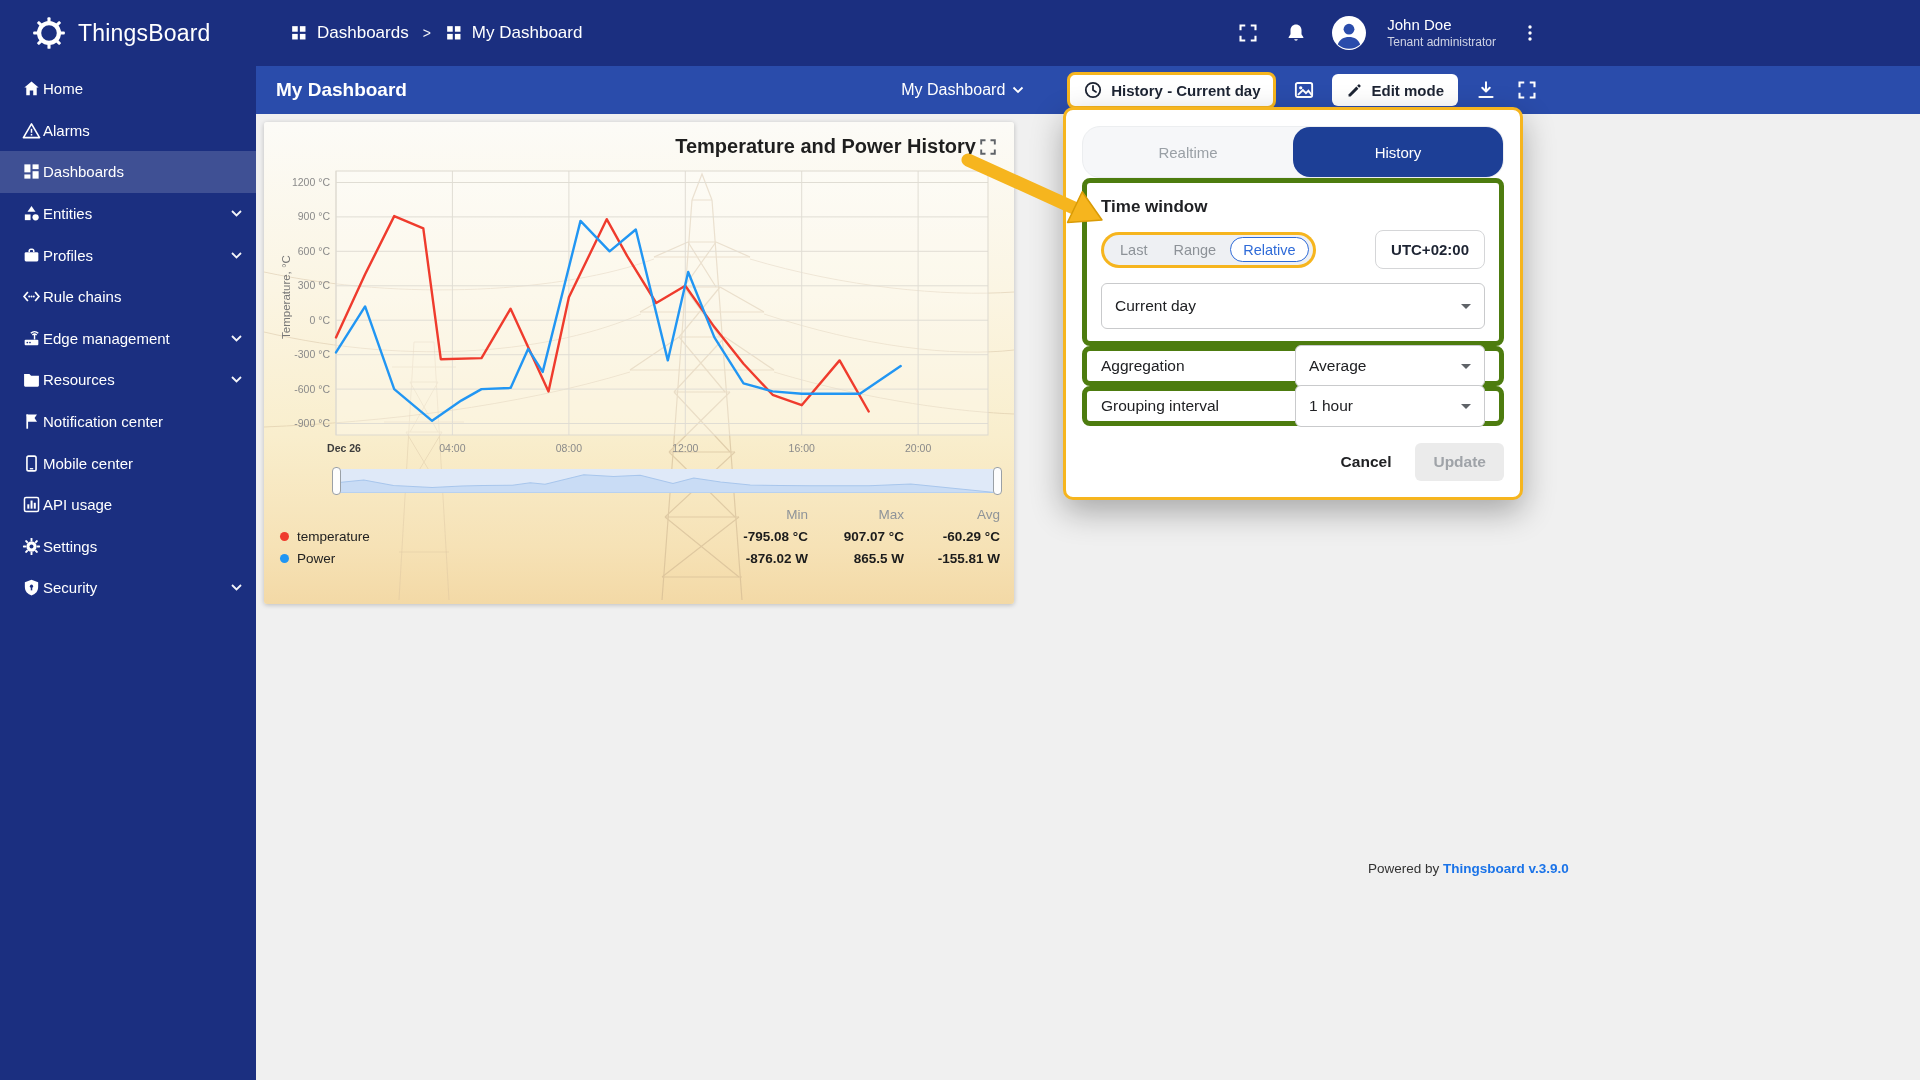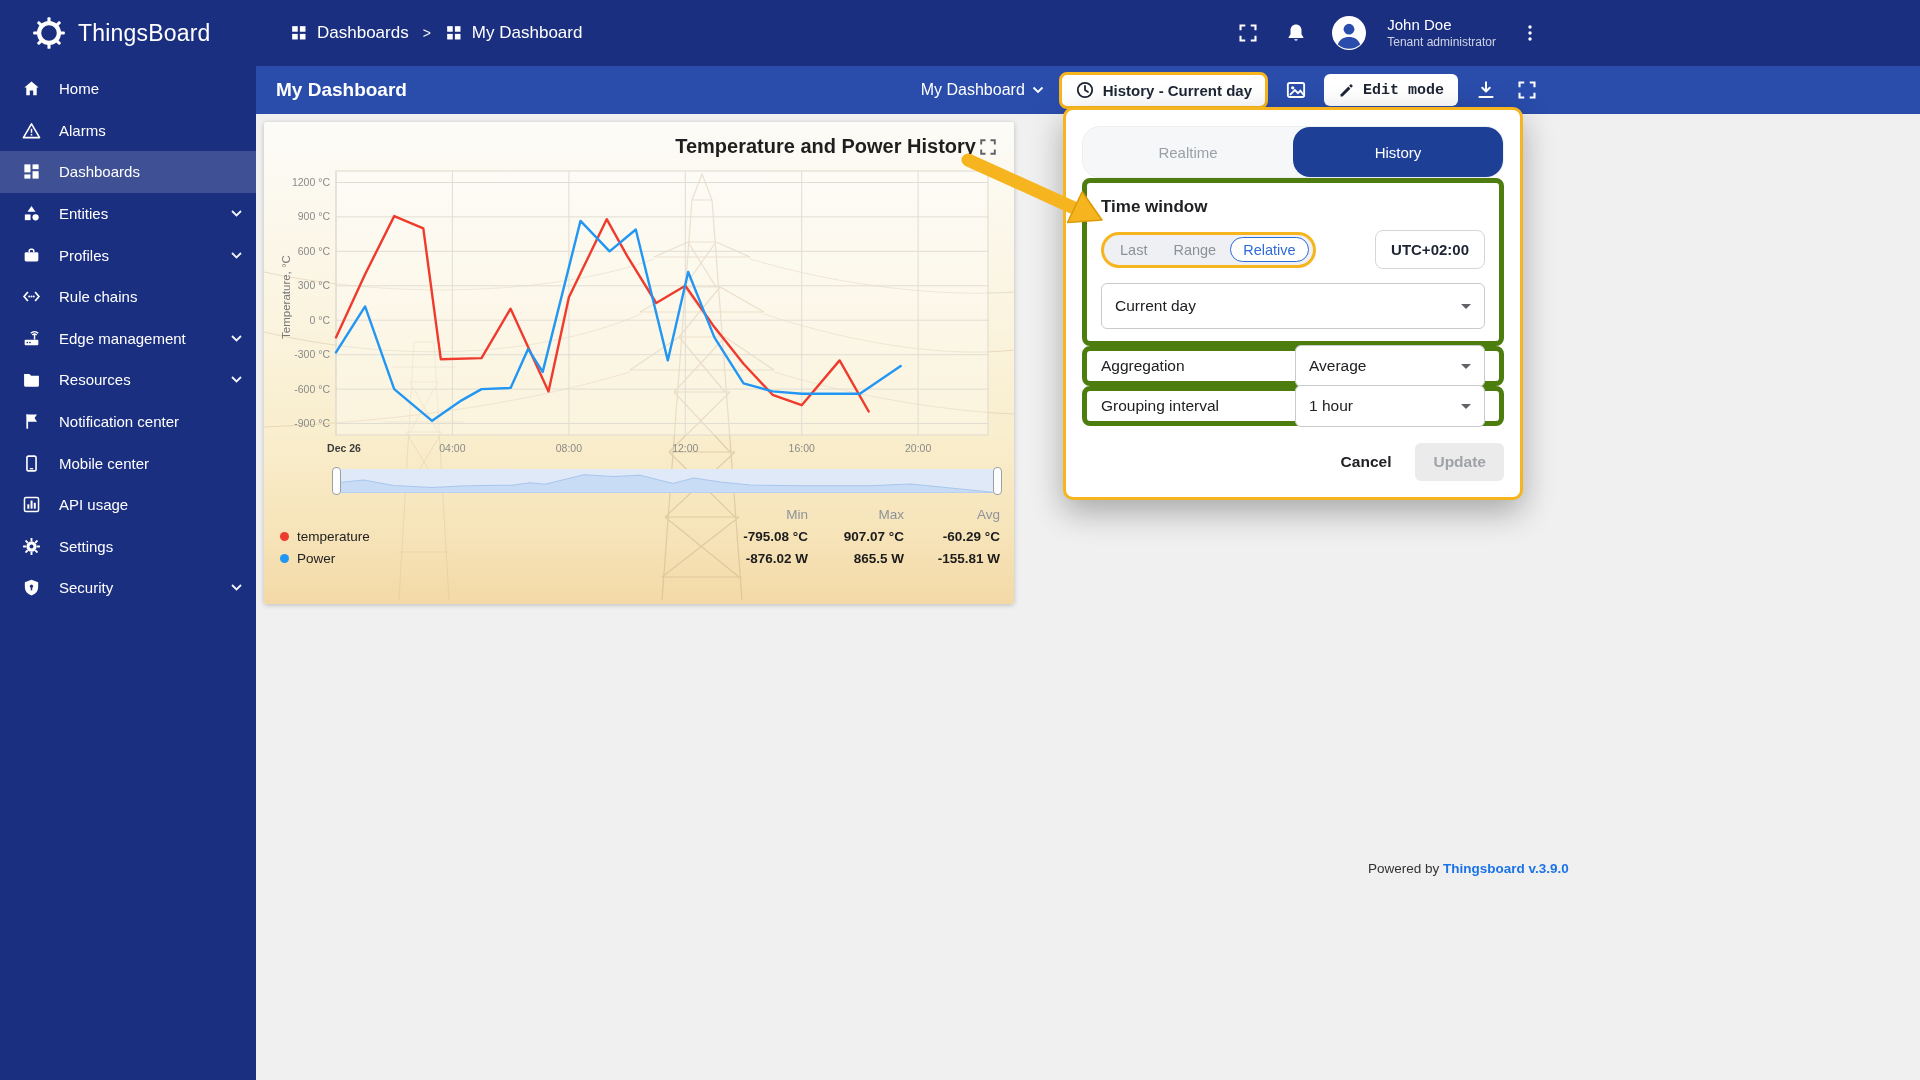--- a/index.html
+++ b/index.html
@@ -16,37 +16,37 @@
   .breadcrumb{ display:flex; align-items:center; gap:14px; margin-left:34px; font-size:17px; font-weight:500; }
   .bc-item{ display:flex; align-items:center; gap:9px; cursor:pointer; }
   .bc-sep{ font-size:14px; opacity:.95; }
   .topbar-right{ margin-left:auto; margin-right:378px; display:flex; align-items:center; gap:22px; }
   .icon-btn{ background:none; border:none; padding:2px; cursor:pointer; display:flex; align-items:center; }
   .user-block{ display:flex; align-items:center; gap:20px; cursor:pointer; }
   .user-name{ font-size:15px; font-weight:500; line-height:1.25; }
   .user-role{ font-size:12px; color:rgba(255,255,255,.78); line-height:1.25; }
   
   .sidebar{ position:absolute; top:66px; left:0; bottom:0; width:256px; background:var(--blue-dark); z-index:5; padding-top:2px; }
-  .side-item{ height:41.6px; display:flex; align-items:center; gap:18px; padding:0 14px 0 22px;
+  .side-item{ height:41.6px; display:flex; align-items:center; gap:2px; padding:0 14px 0 22px;
     color:#fff; font-size:15px; font-weight:500; cursor:pointer; }
   .side-item.active{ background:rgba(255,255,255,.16); }
   .side-label{ flex:1; white-space:nowrap; }
   .side-chevron{ margin-left:auto; display:flex; opacity:.95; }
   
   .main{ position:absolute; top:66px; left:256px; right:0; bottom:0; }
   .toolbar{ height:48px; background:var(--blue-toolbar); display:flex; align-items:center;
     color:#fff; padding-left:20px; position:relative; z-index:3; }
   .tb-title{ font-size:19px; font-weight:700; }
   .tb-right{ margin-left:auto; margin-right:380px; display:flex; align-items:center; gap:15px; }
   .dash-select{ display:flex; align-items:center; gap:7px; font-size:16px; font-weight:500; cursor:pointer; }
   .hist-btn{ display:flex; align-items:center; gap:8px; background:#fff; border:3px solid var(--gold);
     border-radius:8px; height:37px; padding:0 13px; font-size:15px; font-weight:700; color:var(--ink);
-    cursor:pointer; font-family:inherit; }
+    cursor:pointer; font-family:inherit;margin-left:28px; }
   .edit-btn{ display:flex; align-items:center; gap:8px; background:#fff; border:none; border-radius:6px;
-    height:32px; padding:0 14px; font-size:15px; font-weight:700; color:var(--ink); cursor:pointer; font-family:Liberation Mono, monospace; }
+    height:32px; padding:0 14px; font-size:15px; font-weight:700; color:var(--ink); cursor:pointer; font-family:Liberation Sans, sans-serif; }
   .content{ position:absolute; top:48px; left:0; right:0; bottom:0; background:#f0f0f0; z-index:5; }
   
   .widget{ position:absolute; left:8px; top:8px; width:750px; height:482px; border-radius:3px;
     box-shadow:0 1px 5px rgba(0,0,0,.22);
     background:linear-gradient(180deg,#fcfbf7 0%,#fbf5e3 35%,#f9eecd 65%,#f6e2b6 88%,#f3d9a6 100%);
     overflow:hidden; }
   .widget-bg{ position:absolute; inset:0; z-index:0; }
   .widget-head{ position:relative; z-index:1; display:flex; justify-content:flex-end; align-items:flex-start;
     padding:13px 14px 0 16px; }
   .widget-title{ font-size:20px; font-weight:700; color:#1f1f1f; }

